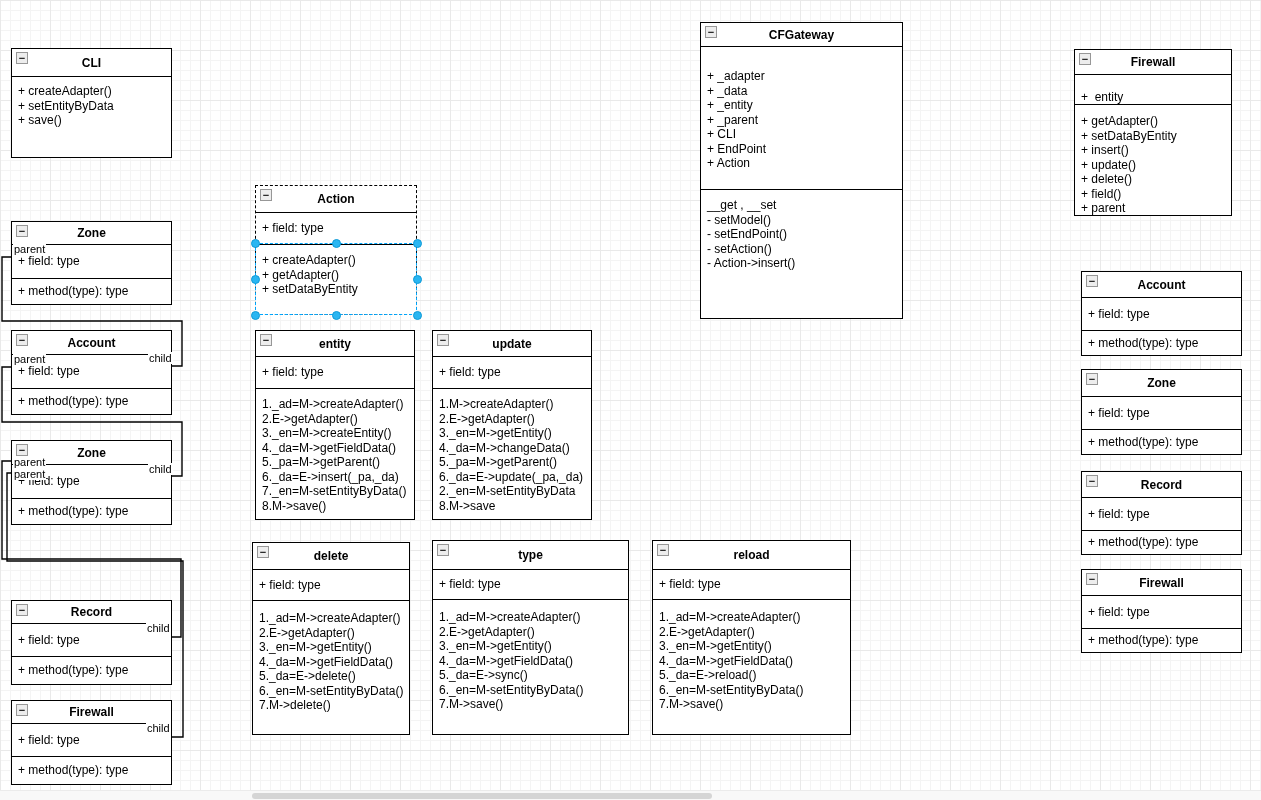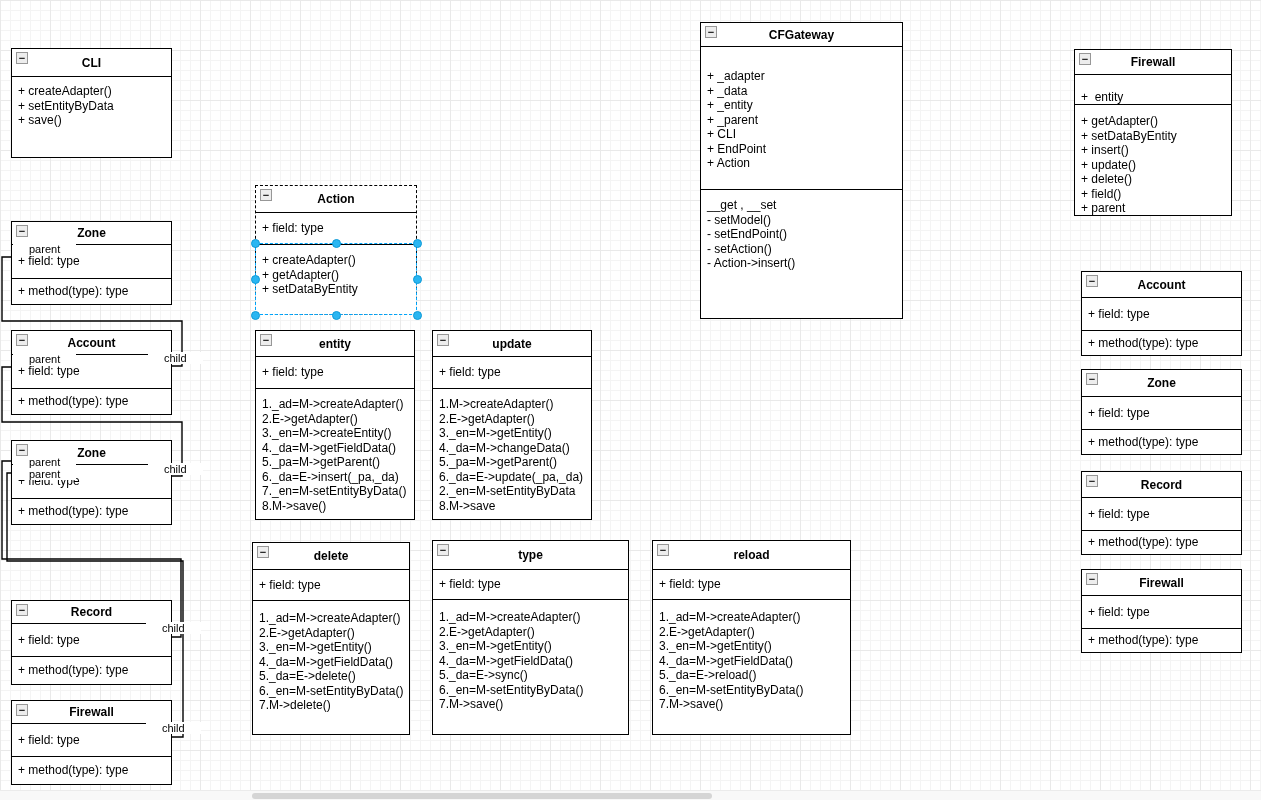--- a/index.html
+++ b/index.html
@@ -36,21 +36,21 @@
   }
   .sec{
     border-top:1px solid #000;box-sizing:border-box;
     display:flex;flex-direction:column;overflow:hidden;flex:0 0 auto;color:#000;
   }
   .sec.grow{flex:1 1 auto;}
   .sec.single{justify-content:center;}
   .line{padding-left:6px;font-size:12px;line-height:14.5px;white-space:pre;}
   .edge-label{
     position:absolute;z-index:3;font-size:11px;line-height:12px;
-    background:#fff;padding:0 16px;color:#000;
+    background:#fff;padding:0 1px;color:#000;
   }
   #selection-outline{
     position:absolute;border:1px dashed #00a8ff;box-sizing:border-box;
     z-index:4;background:transparent;
   }
   .handle{
     position:absolute;width:9px;height:9px;border-radius:50%;
     background:#29b6f2;border:1px solid #0f9ad6;box-sizing:border-box;z-index:5;
   }
   #hscroll-track{

